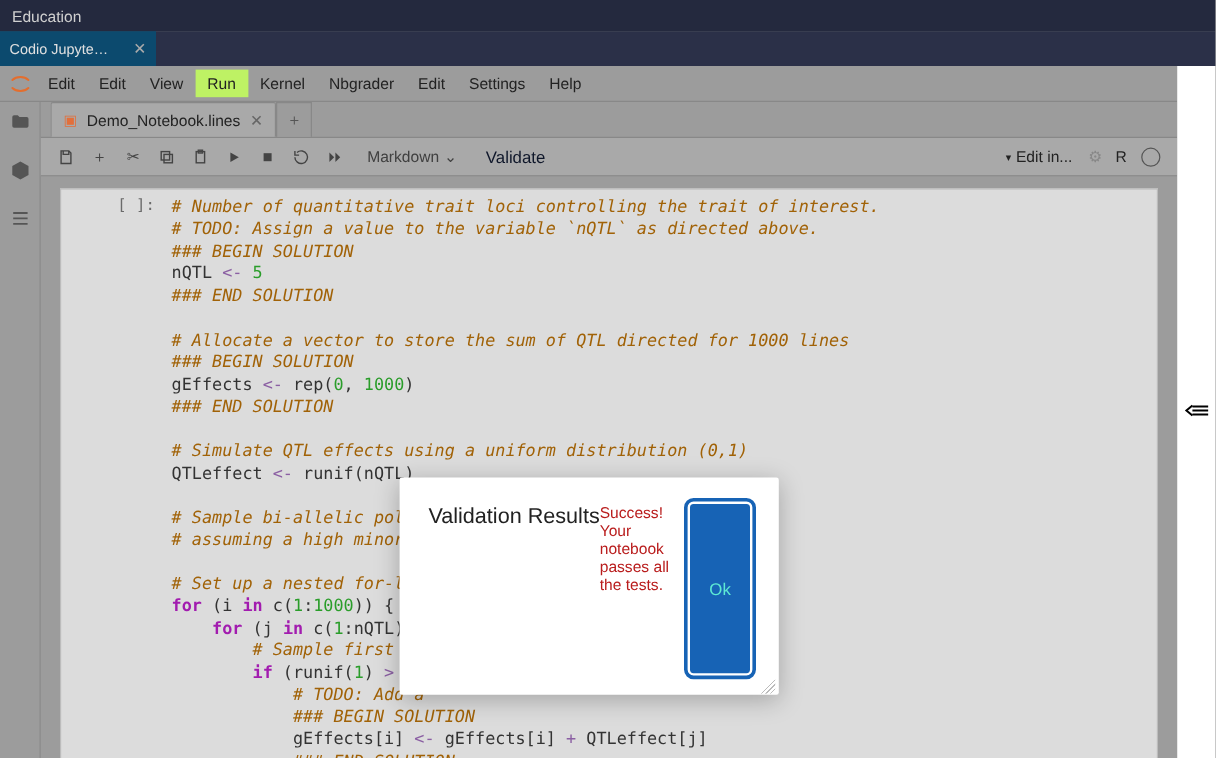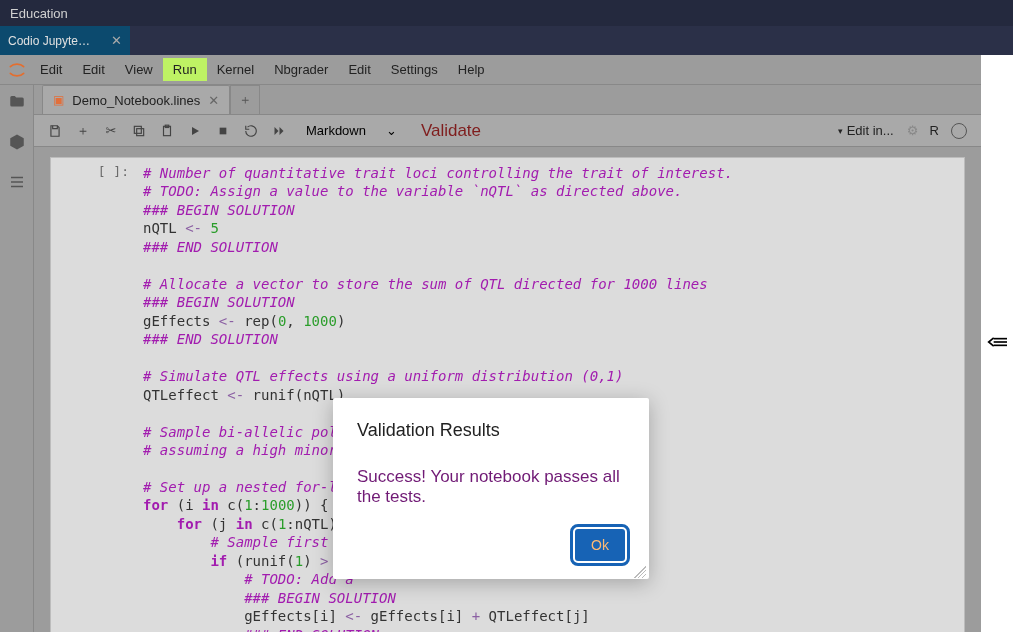--- a/index.html
+++ b/index.html
@@ -104,24 +104,24 @@
       background:#a9a9a9;
       border-bottom:1px solid #888;
       display:flex; align-items:center;
       padding:0 8px; gap:2px;
     }
     .tbtn {
       width:26px; height:24px; display:flex; align-items:center; justify-content:center;
       color:#444; cursor:pointer; border-radius:2px;
     }
     .tsel {
-      display:flex; align-items:center; gap:20px; padding:2px 6px; color:#000000; font-size:13px;
+      display:flex; align-items:center; gap:4px; padding:2px 6px; color:#404040; font-size:13px;
       margin-left:6px; cursor:pointer;text-align:right;
     }
-    .tvalidate { padding:4px 10px; color:#7f1d1d; font-size:17px; cursor:pointer; margin-left:6px;}
+    .tvalidate { padding:4px 10px; color:#0f172a; font-size:14px; cursor:pointer; margin-left:6px;}
     .tool-spacer { flex:1;}
     .topenin { display:flex; align-items:center; gap:4px; color:#222; font-size:13px; cursor:pointer; padding:0 6px;}
     .tgear { color:#888; width:22px; display:flex;align-items:center;justify-content:center;}
     .tkernel { color:#222; padding:0 4px; font-size:13px;}
     .tcircle { width:16px; height:16px; border:1.5px solid #555; border-radius:50%; margin:0 6px;}
     .notebook-body {
       flex:1;
       overflow:hidden;
       padding:10px 16px 0 16px;
     }
@@ -135,45 +135,45 @@
       font-family: "Menlo","Consolas",monospace; font-size:13px; color:#6b6b6b;
     }
     .cell-code {
       flex:1; padding:6px 10px 10px 6px;
       font-family: "Menlo","Consolas",monospace;
       font-size:14px; line-height:1.32;
       white-space:pre;
       color:#333;
       overflow:hidden;
     }
-    .c-comment { color:#a21caf; font-style:italic;text-align:right;}
+    .c-comment { color:#a16207; font-style:italic;text-align:right;}
     .c-num { color:#2a9d2a; font-weight:500;}
     .c-op { color:#8b5fa3;}
     .c-kw { color:#a21caf; font-weight:bold;}
     .right-strip {
       width:32px; background:#fff;
       display:flex; align-items:center; justify-content:center;
     }
     .right-strip .collapse-ico { color:#000;}
     
     .modal {
       position:absolute;
       left:333px; top:398px;
       width:316px; height:181px;
       background:#fff;
       box-shadow:0 4px 20px rgba(0,0,0,.25);
       border-radius:2px;
       padding:22px 24px 18px 24px;
-      display:flex; flex-direction:column;
+      display:flex; flex-direction:row;
     }
     .modal-title { font-size:18px; font-weight:500; color:#222; margin-bottom:26px;}
-    .modal-msg { font-size:17px; color:#701a75; flex:1;}
+    .modal-msg { font-size:13px; color:#b91c1c; flex:1;}
     .modal-actions { display:flex; justify-content:flex-end;}
     .modal-ok {
-      background:#1763b5; color:#fdba74; border:none;
+      background:#1763b5; color:#5eead4; border:none;
       padding:8px 16px; font-size:14px; border-radius:3px;
       outline:3px solid #1763b5; outline-offset:2px;
       cursor:pointer;
     }
     .modal-resize {
       position:absolute; right:3px; bottom:1px;
       width:12px; height:12px;
       background:
         linear-gradient(135deg, transparent 0 50%, #bbb 50% 55%, transparent 55% 65%, #bbb 65% 70%, transparent 70% 80%, #bbb 80% 85%, transparent 85%);
     }

